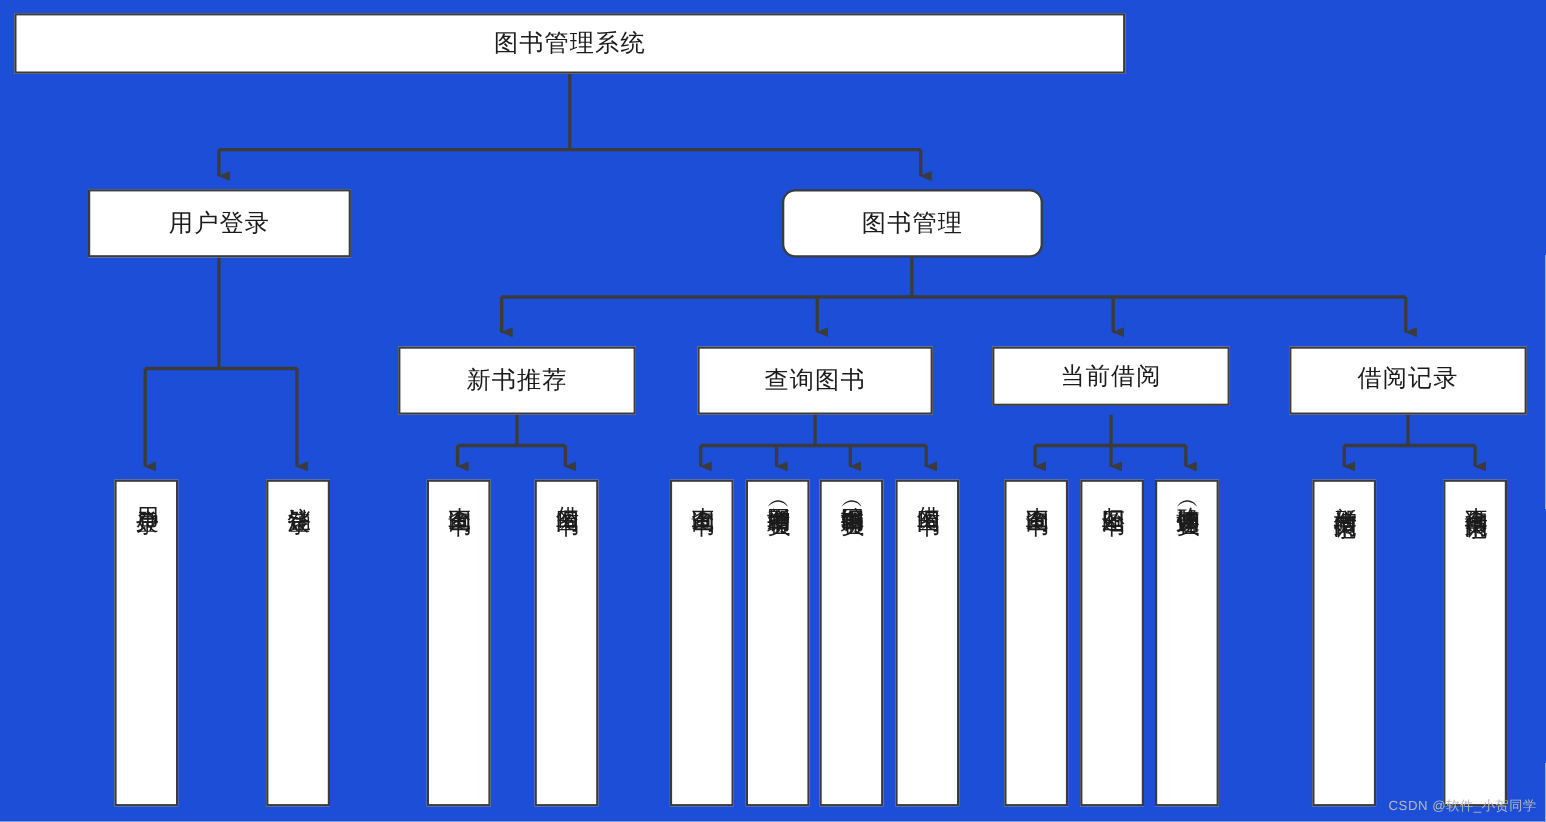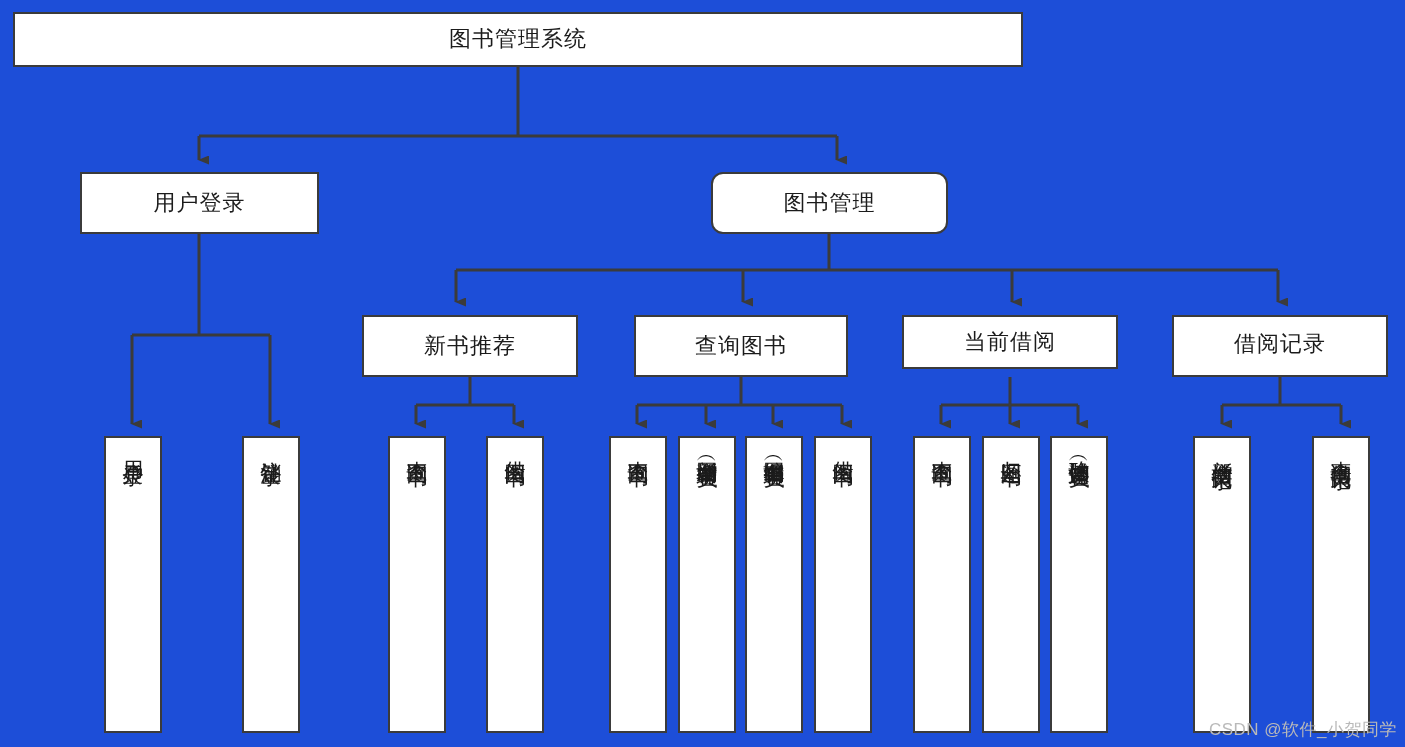--- a/index.html
+++ b/index.html
@@ -55,21 +55,21 @@
     white-space: nowrap;
     display: block;
   }
   .node.vertical.tall-label .vlabel {
     letter-spacing: 1px;
   }
   #watermark {
     position: absolute;
     right: 8px;
     bottom: 6px;
-    font-size: 17px;
+    font-size: 12px;
     color: #b9b9b9;
     letter-spacing: 0.5px;
     white-space: nowrap;
     user-select: none;
   }
 </style>
 </head>
 <body>
 
 <div id="diagram-canvas">

